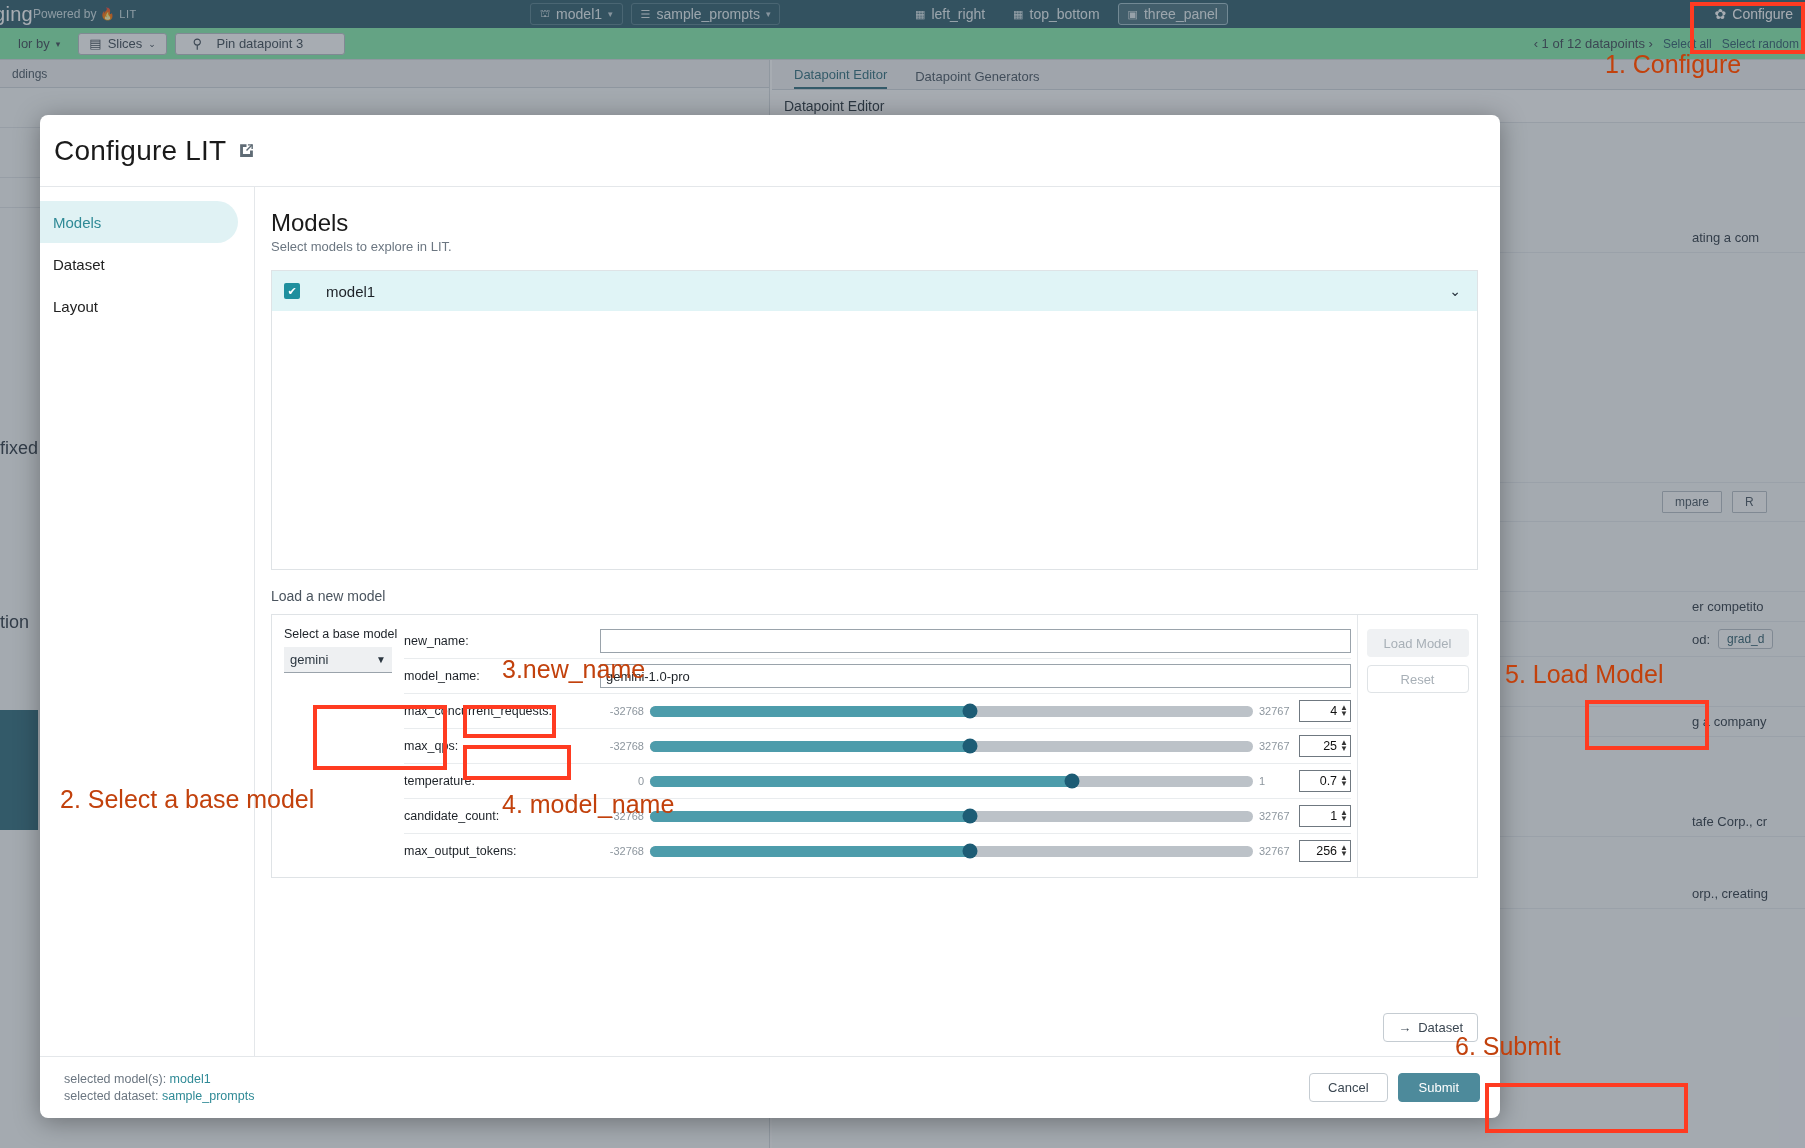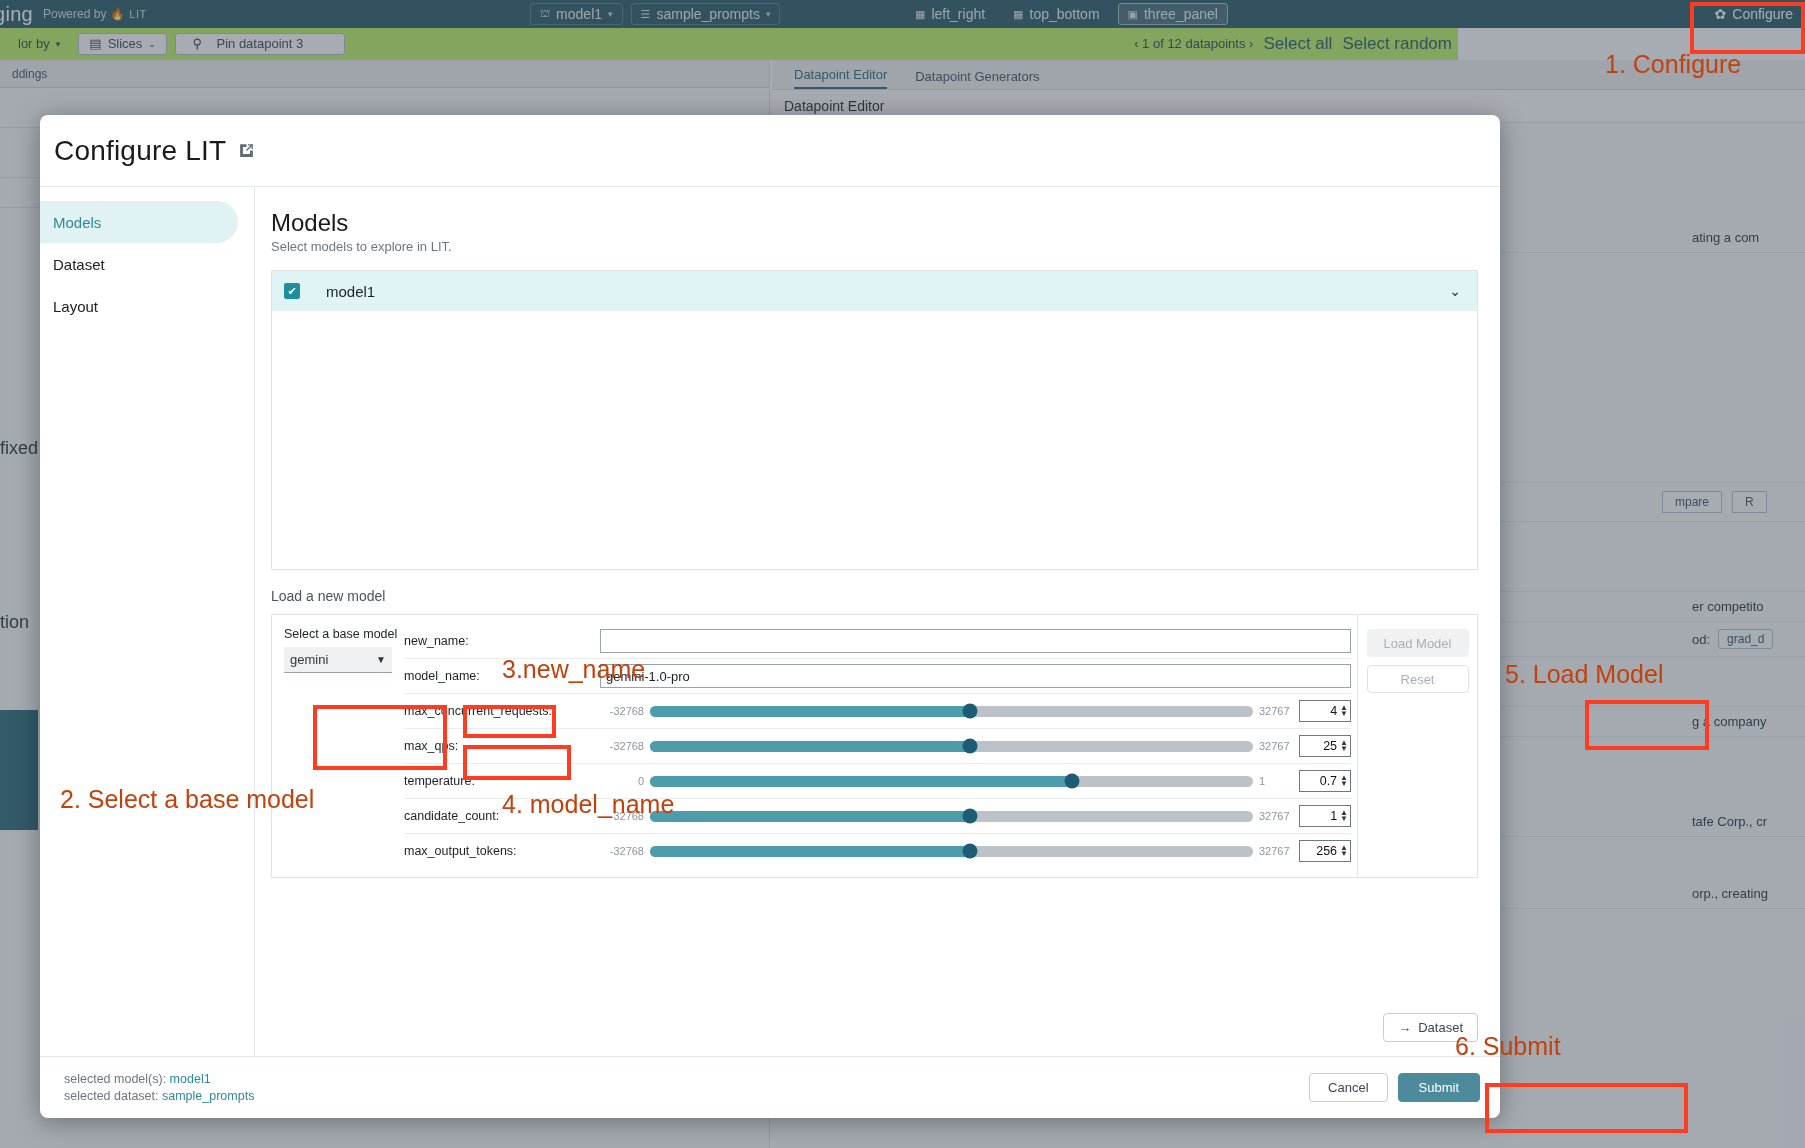--- a/index.html
+++ b/index.html
@@ -29,21 +29,21 @@
     background: #2d5c6b;
     display: flex; align-items: center;
     color: #e8f2f4;
     font-size: 15px;
   }
   .topbar .brand {
     color: #ffffff; font-size: 20px; font-weight: 400;
     margin-left: -6px; letter-spacing: .3px;
   }
   .topbar .powered {
-    font-size: 12px; color: #cfe0e4; margin-left: 10px;
+    font-size: 12px; color: #cfe0e4; 
     display: flex; align-items: center; gap: 4px;
   }
   .topbar .flame { font-size: 12px; }
   .topbar .lit { font-size: 11px; letter-spacing: .5px; }
 
   .tb-right { position: absolute; right: 0; top: 0; height: 28px; display: flex; align-items: center; }
   .tb-chip {
     display: flex; align-items: center; gap: 6px;
     height: 22px; padding: 0 9px; margin-right: 8px;
     border: 1px solid #57808d; border-radius: 3px;
@@ -52,34 +52,34 @@
   .tb-chip.plain { border-color: transparent; }
   .tb-chip.sel { background: rgba(255,255,255,.13); border-color: #9fc0c9; }
   .tb-ico { font-size: 11px; opacity: .95; }
   .tb-caret { font-size: 9px; opacity: .8; }
   .configure-btn {
     display: flex; align-items: center; gap: 6px;
     color: #fff; font-size: 14px; margin-right: 12px;
   }
 
   .toolbar2 {
-    position: absolute; left: 0; top: 28px; width: 1458px; height: 32px;
-    background: #bef264; border-bottom: 1px solid #d6dade;
+    position: absolute; left: 0; top: 28px; width: 1805px; height: 32px;
+    background: #86efac; border-bottom: 1px solid #d6dade;
     display: flex; align-items: center;
   }
   .tool-btn {
     display: flex; align-items: center; gap: 6px;
     height: 22px; padding: 0 10px; margin-left: 8px;
     border: 1px solid #b9c0c7; border-radius: 3px;
     background: #fff; color: #3b4752; font-size: 13px; white-space: nowrap;
   }
   .tool-btn.bare { border: none; background: transparent; }
   .toolbar2-right { position: absolute; right: 6px; display: flex; align-items: center; gap: 10px; }
   .dp-nav { font-size: 13px; color: #3b4752; white-space: nowrap; }
-  .link-btn { font-size: 17px; color: #2d5c6b; white-space: nowrap; }
+  .link-btn { font-size: 12px; color: #2d5c6b; white-space: nowrap; }
 
   
   .bg-leftcol {
     position: absolute; left: 0; top: 60px; width: 770px; bottom: 0;
     background: #fafbfc; border-right: 1px solid #d6dade;
   }
   .bg-lc-tabbar {
     height: 28px; border-bottom: 1px solid #d2d7dc; background: #f2f3f5;
     display: flex; align-items: center; padding-left: 4px;
   }

